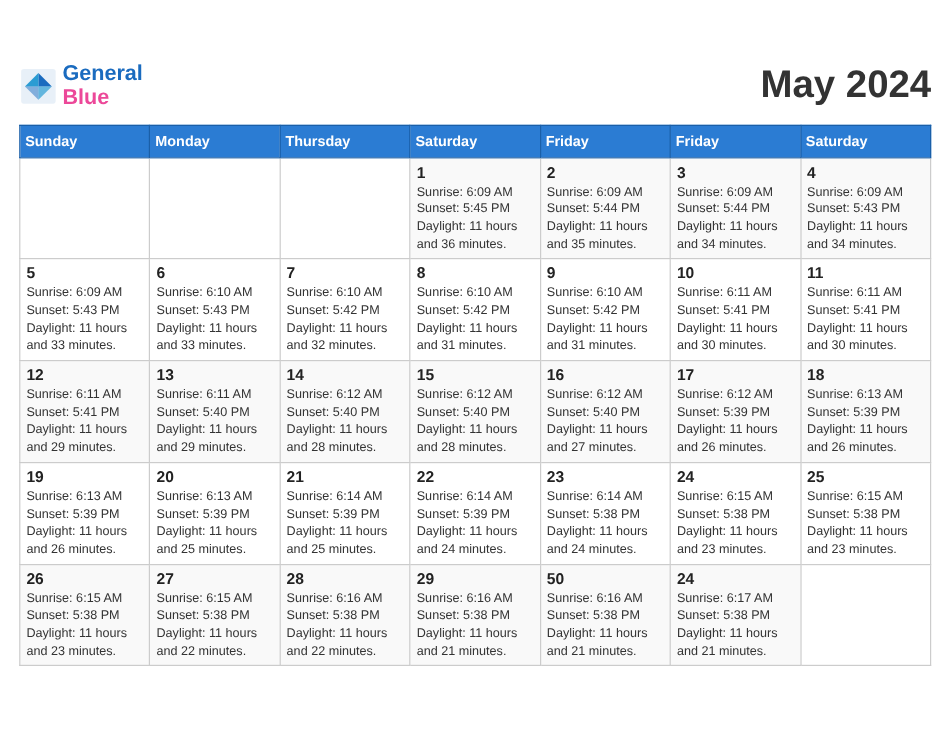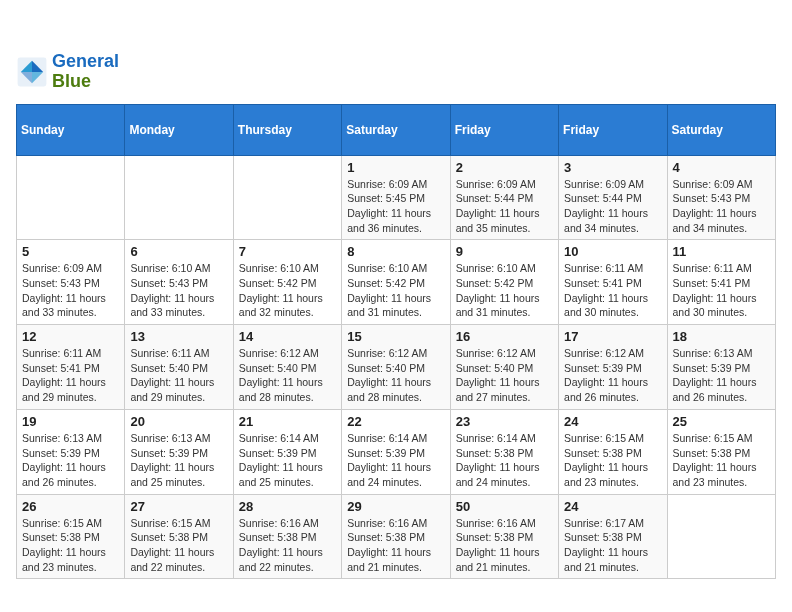--- a/index.html
+++ b/index.html
@@ -48,21 +48,21 @@
       color: #555;
     }
     table {
       width: 100%;
       border-collapse: collapse;
       font-size: 11px;
     }
     thead tr th {
       background-color: #2b7cd3;
       color: #fff;
-      padding: 18px 4px;
+      padding: 6px 4px;
       text-align: left;
       font-size: 12px;
       font-weight: bold;
       border: 1px solid #1a5fa8;
     }
     tbody tr td {
       border: 1px solid #ccc;
       padding: 4px 5px;
       vertical-align: top;
       height: 80px;
@@ -95,24 +95,25 @@
   <div class="logo">
     <svg class="logo-icon" viewBox="0 0 40 40">
       <rect x="2" y="2" width="36" height="36" rx="3" fill="#1a6bbf" opacity="0.1"></rect>
       <polygon points="20,6 34,20 20,20" fill="#1a6bbf"></polygon>
       <polygon points="20,20 34,20 20,34" fill="#2b9cd3" opacity="0.7"></polygon>
       <polygon points="6,20 20,6 20,20" fill="#2b9cd3"></polygon>
       <polygon points="6,20 20,20 20,34" fill="#1a6bbf" opacity="0.5"></polygon>
     </svg>
     <div class="logo-text">
       <div><span>General</span></div>
-      <div><span style="color:#4d7c0f">Blue</span></div>
+      <div><span style="color:#ec4899">Blue</span></div>
     </div>
   </div>
   <div class="title-block">
+    <div class="month-year">May 2024</div>
   </div>
 </div>
 
 <table>
   <thead>
     <tr>
     <th>Sunday</th>
         <th>Monday</th>
         <th>Thursday</th>
         <th>Saturday</th>

